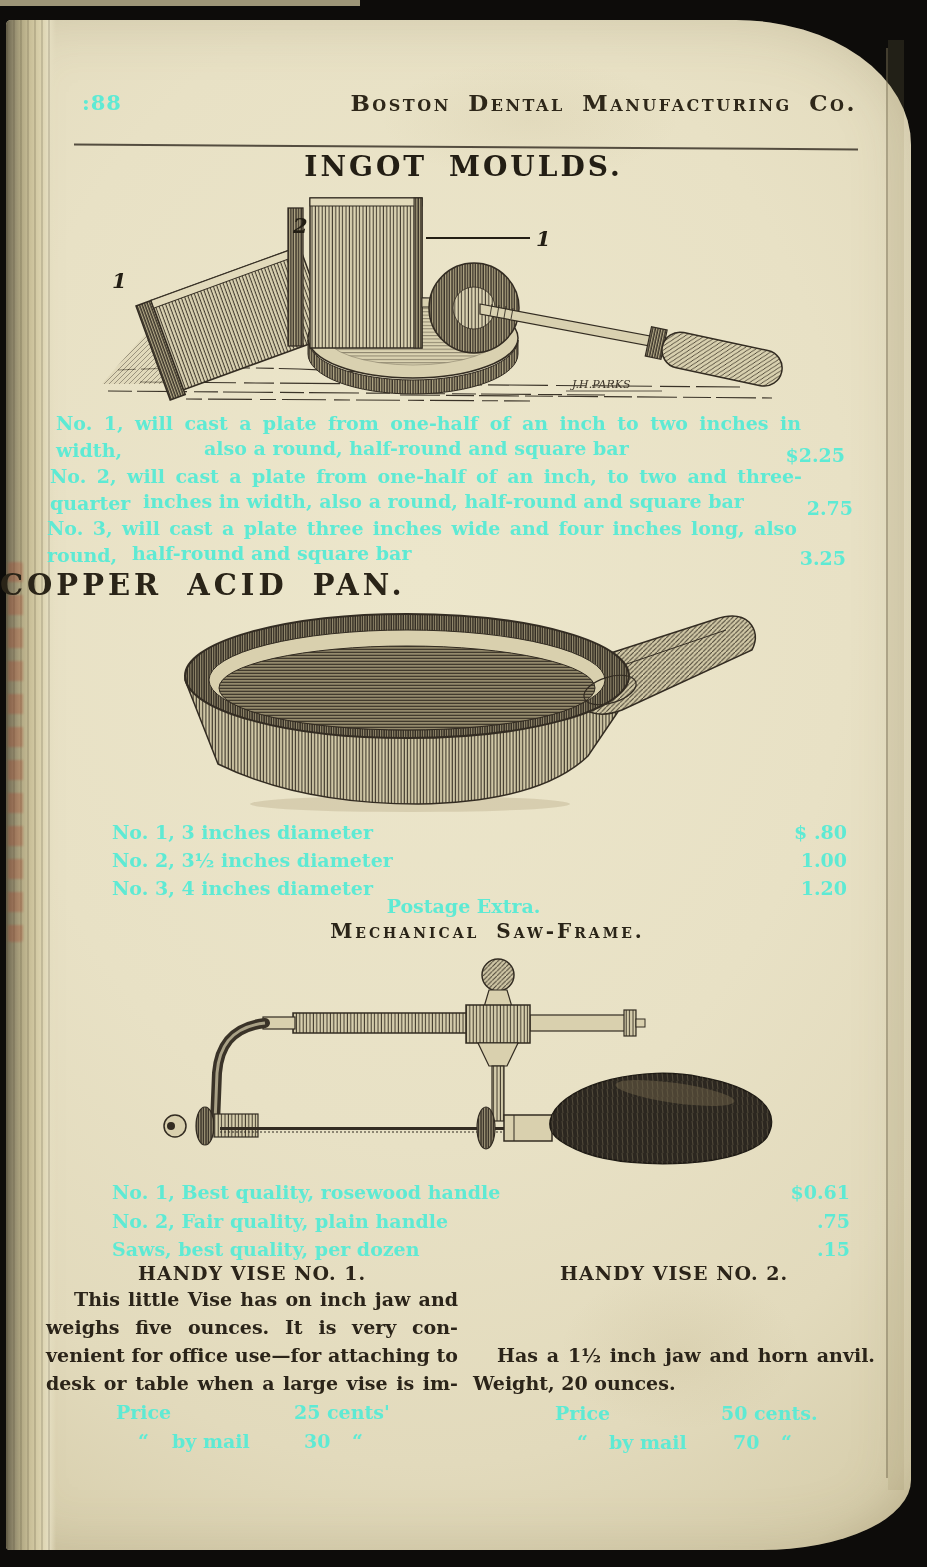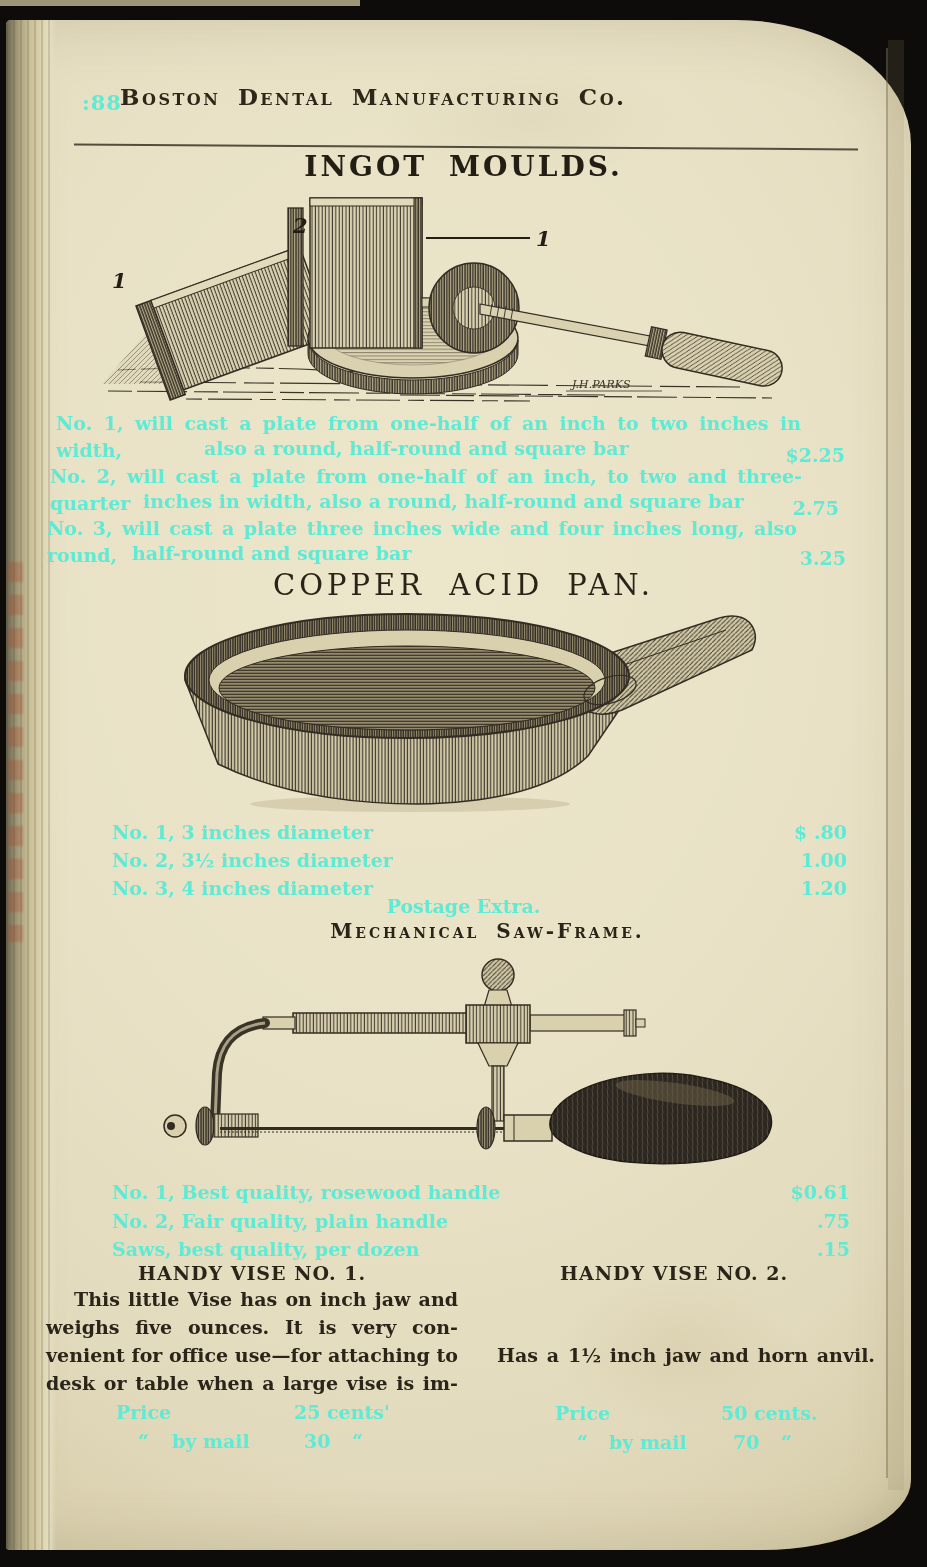--- a/index.html
+++ b/index.html
@@ -24,25 +24,25 @@
   .ghost-red{position:absolute;left:8px;top:562px;width:15px;height:380px;border-radius:3px;filter:blur(1.2px);opacity:.8;
     background:repeating-linear-gradient(180deg,rgba(178,60,40,.34) 0 20px,rgba(0,0,0,0) 20px 33px);}
   .stain1{position:absolute;left:560px;top:1270px;width:240px;height:160px;border-radius:50%;
     background:radial-gradient(closest-side,rgba(150,130,80,.10),rgba(0,0,0,0));}
   .stain2{position:absolute;left:380px;top:60px;width:300px;height:120px;border-radius:50%;
     background:radial-gradient(closest-side,rgba(150,130,80,.08),rgba(0,0,0,0));}
 
   .t{position:absolute;white-space:nowrap;color:#5eead4;font-weight:700;}
   .fs19{font-size:19px;}
   .pagenum{left:82px;top:90px;font-size:21px;letter-spacing:1px;}
-  .company{left:120px;right:70px;top:83px;text-align:left;font-size:23px;
+  .company{left:120px;right:70px;top:89px;text-align:right;font-size:23px;
     font-variant:small-caps;letter-spacing:2.5px;word-spacing:7px;color:#2e2719;}
   .rule{position:absolute;left:74px;top:146px;width:784px;height:2px;background:#3a3328;opacity:.85;transform:rotate(.35deg);}
   .h-ingot{left:0;right:0;top:150px;text-align:center;font-size:28px;letter-spacing:3px;word-spacing:9px;color:#231e14;}
-  .h-pan{left:0;right:0;top:568px;text-align:center;font-size:29px;letter-spacing:4px;word-spacing:11px;color:#2a2418;font-weight:400;}
+  .h-pan{left:0;right:0;top:568px;text-align:left;font-size:29px;letter-spacing:4px;word-spacing:11px;color:#2a2418;font-weight:700;}
   .h-saw{left:0;right:0;top:919px;text-align:center;font-size:20px;font-variant:small-caps;letter-spacing:3px;word-spacing:7px;color:#2a2418;padding-left:48px;}
   .jl{white-space:normal;text-align:justify;text-align-last:justify;line-height:27px;}
   .note{left:0;right:0;top:895px;text-align:center;font-size:19px;}
   .colhead{position:absolute;left:0;right:0;top:0;text-align:center;font-size:19px;font-weight:700;
     letter-spacing:1px;color:#2b2419;white-space:nowrap;}
   .col{position:absolute;color:#2b2419;font-weight:700;font-size:19px;}
   .cline{position:absolute;left:0;right:0;white-space:nowrap;}
   .cjl{position:absolute;left:0;right:0;white-space:normal;text-align:justify;text-align-last:justify;}
   .figure{position:absolute;}
   svg text{font-family:"DejaVu Serif","Liberation Serif",serif;}
@@ -127,21 +127,21 @@
   </g>
   <text x="472" y="200" font-size="11" font-style="italic" fill="#3a3328">J.H.PARKS</text>
   <line x1="466" y1="203" x2="562" y2="203" stroke="#3a3328" stroke-width=".8"></line>
 </svg>
 
 <div class="t fs19 jl" style="left:56px;top:410px;width:745px;">No. 1, will cast a plate from one-half of an inch to two inches in width,</div>
 <div class="t fs19" style="left:204px;top:437px;">also a round, half-round and square bar</div>
 <div class="t fs19" style="right:82px;top:444px;">$2.25</div>
 <div class="t fs19 jl" style="left:50px;top:463px;width:752px;">No. 2, will cast a plate from one-half of an inch, to two and three-quarter</div>
 <div class="t fs19" style="left:143px;top:490px;">inches in width, also a round, half-round and square bar</div>
-<div class="t fs19" style="right:88px;top:497px;">2.75</div>
+<div class="t fs19" style="right:74px;top:497px;">2.75</div>
 <div class="t fs19 jl" style="left:47px;top:515px;width:750px;">No. 3, will cast a plate three inches wide and four inches long, also round,</div>
 <div class="t fs19" style="left:132px;top:542px;">half-round and square bar</div>
 <div class="t fs19" style="right:81px;top:547px;">3.25</div>
 
 <div class="t h-pan">COPPER ACID PAN.</div>
 
 <svg class="figure" style="left:160px;top:606px;" width="620" height="210" viewBox="0 0 620 210">
   <defs>
     <pattern id="g2v" width="3.2" height="6" patternUnits="userSpaceOnUse">
       <rect width="3.2" height="6" fill="#d6cdab"></rect>
@@ -243,19 +243,20 @@
   <span class="t" style="left:248px;top:139px;font-size:19px;">25 cents'</span>
   <span class="t" style="left:92px;top:168px;font-size:19px;">“</span>
   <span class="t" style="left:126px;top:168px;font-size:19px;">by mail</span>
   <span class="t" style="left:258px;top:168px;font-size:19px;">30</span>
   <span class="t" style="left:306px;top:168px;font-size:19px;">“</span>
 </div>
 
 <div class="col" style="left:473px;top:1262px;width:402px;height:200px;">
   <div class="colhead">HANDY VISE NO. 2.</div>
   <div class="cjl" style="top:82px;text-indent:24px;">Has a 1½ inch jaw and horn anvil.</div>
+  <div class="cline" style="top:110px;">Weight, 20 ounces.</div>
   <span class="t" style="left:82px;top:140px;font-size:19px;">Price</span>
   <span class="t" style="left:248px;top:140px;font-size:19px;">50 cents.</span>
   <span class="t" style="left:104px;top:169px;font-size:19px;">“</span>
   <span class="t" style="left:136px;top:169px;font-size:19px;">by mail</span>
   <span class="t" style="left:260px;top:169px;font-size:19px;">70</span>
   <span class="t" style="left:308px;top:169px;font-size:19px;">“</span>
 </div>
 
 </body></html>

